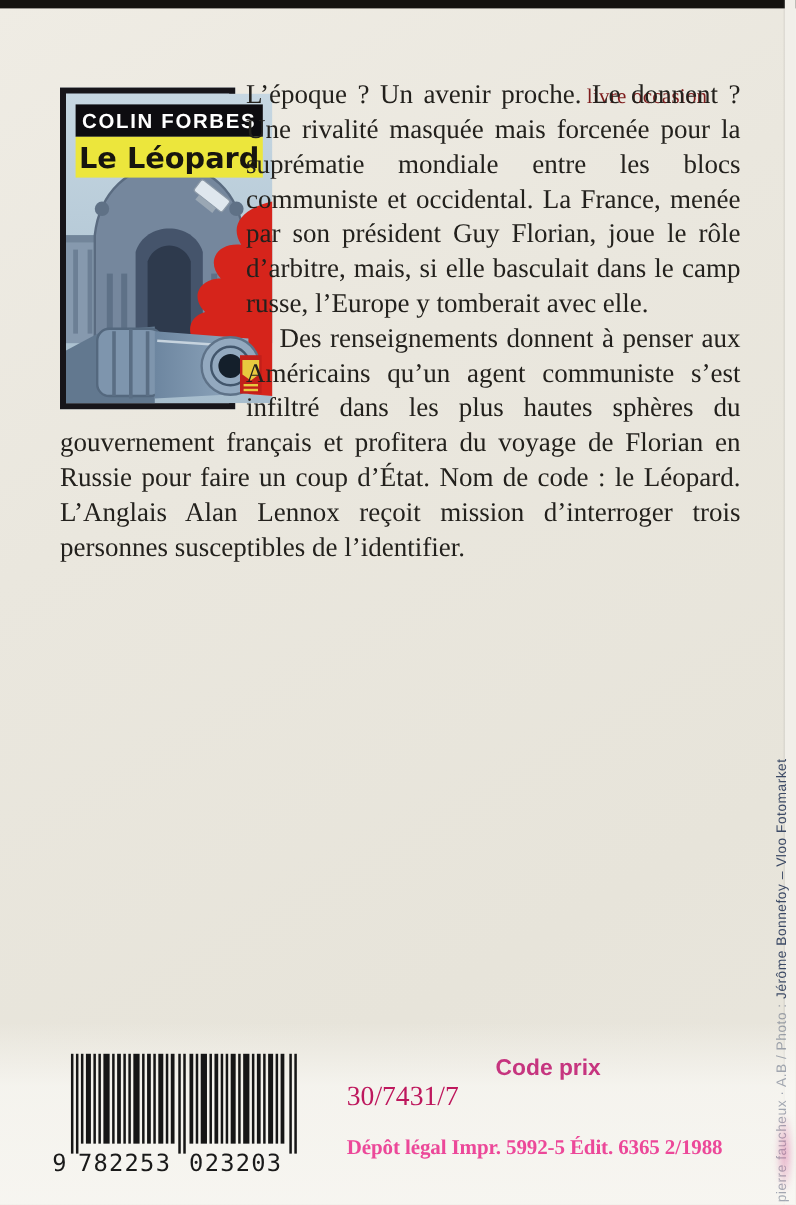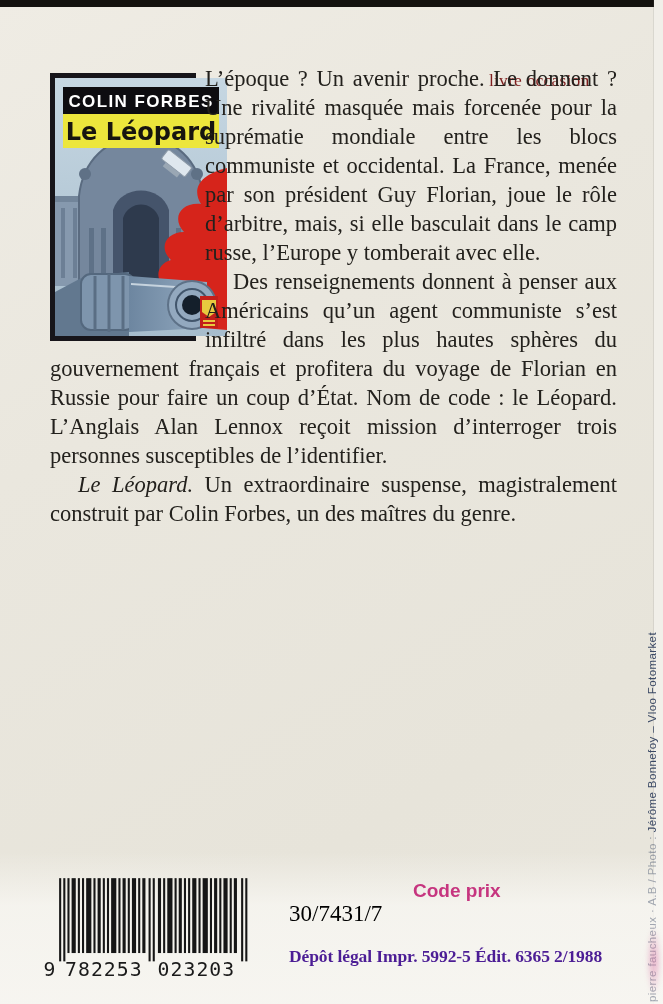--- a/index.html
+++ b/index.html
@@ -28,23 +28,23 @@
   .cover-thumb{float:left;width:146px;height:268px;box-sizing:border-box;border:5px solid #17151a;
     background:#bccedd;margin:9px 9px 12px 0;}
   .cover-thumb svg{display:block;}
   .cov-author-txt{font-family:"Liberation Sans",sans-serif;font-weight:bold;fill:#ffffff;
     font-size:17px;letter-spacing:1.4px;}
   .cov-title-txt{font-family:"DejaVu Sans",sans-serif;font-weight:bold;fill:#17150f;font-size:24px;}
 
   .barcode{position:absolute;left:38px;top:874px;}
   .barcode text{font-family:"DejaVu Sans Mono",monospace;font-size:19px;fill:#1a1a1a;letter-spacing:1px;}
 
-  .edition-code{position:absolute;left:289px;top:901px;font-size:23px;color:#000000;}
+  .edition-code{position:absolute;left:289px;top:901px;font-size:23px;color:#be185d;}
   .legal-notice{position:absolute;left:289px;top:946px;font-size:17.5px;font-weight:bold;
-    color:#4c1d95;letter-spacing:-.1px;white-space:nowrap;}
+    color:#ec4899;letter-spacing:-.1px;white-space:nowrap;}
   .price-row{position:absolute;left:413px;top:880px;display:flex;align-items:baseline;gap:16px;flex-direction:column;}
   .price-label{font-family:"Liberation Sans",sans-serif;font-weight:bold;font-size:19px;color:#c6357f;}
   .price-value{font-family:"Liberation Serif",serif;font-weight:bold;font-size:35px;color:#c6357f;
     letter-spacing:1px;}
 
   .vertical-credit{position:absolute;right:5px;bottom:2px;writing-mode:vertical-rl;
     transform:rotate(180deg);font-family:"Liberation Sans",sans-serif;font-size:11.5px;
     color:#3c4a66;letter-spacing:.4px;white-space:nowrap;}
   .credit-faint{opacity:.45;}
 </style>
@@ -128,21 +128,20 @@
       </g>
       <g>
         <rect x="8" y="36" width="156" height="34" fill="#ece63c"></rect>
         <text class="cov-title-txt" x="86" y="62" text-anchor="middle">Le Léopard</text>
       </g>
     </svg>
   </div>
 
   <p class="first">L’époque ? Un avenir proche. Le donnent ? Une rivalité masquée mais forcenée pour la suprématie mondiale entre les blocs communiste et occidental. La France, menée par son président Guy Florian, joue le rôle d’arbitre, mais, si elle basculait dans le camp russe, l’Europe y tomberait avec elle.</p>
   <p>Des renseignements donnent à penser aux Américains qu’un agent communiste s’est infiltré dans les plus hautes sphères du gouvernement français et profitera du voyage de Florian en Russie pour faire un coup d’État. Nom de code : le Léopard. L’Anglais Alan Lennox reçoit mission d’interroger trois personnes susceptibles de l’identifier.</p>
-  <p><span class="lead-italic">Le Léopard.</span><span> Un extraordinaire suspense, magistralement construit par Colin Forbes, un des maîtres du genre.</span></p>
 </div>
 
 <div class="barcode">
   <svg width="218" height="104" viewBox="0 0 205 100">
     <g fill="#161616">
       <rect x="18" y="4" width="2" height="80"></rect>
         <rect x="22" y="4" width="2" height="80"></rect>
       <rect x="26" y="4" width="2" height="72"></rect>
         <rect x="30" y="4" width="4" height="72"></rect>
       <rect x="36" y="4" width="2" height="72"></rect>

